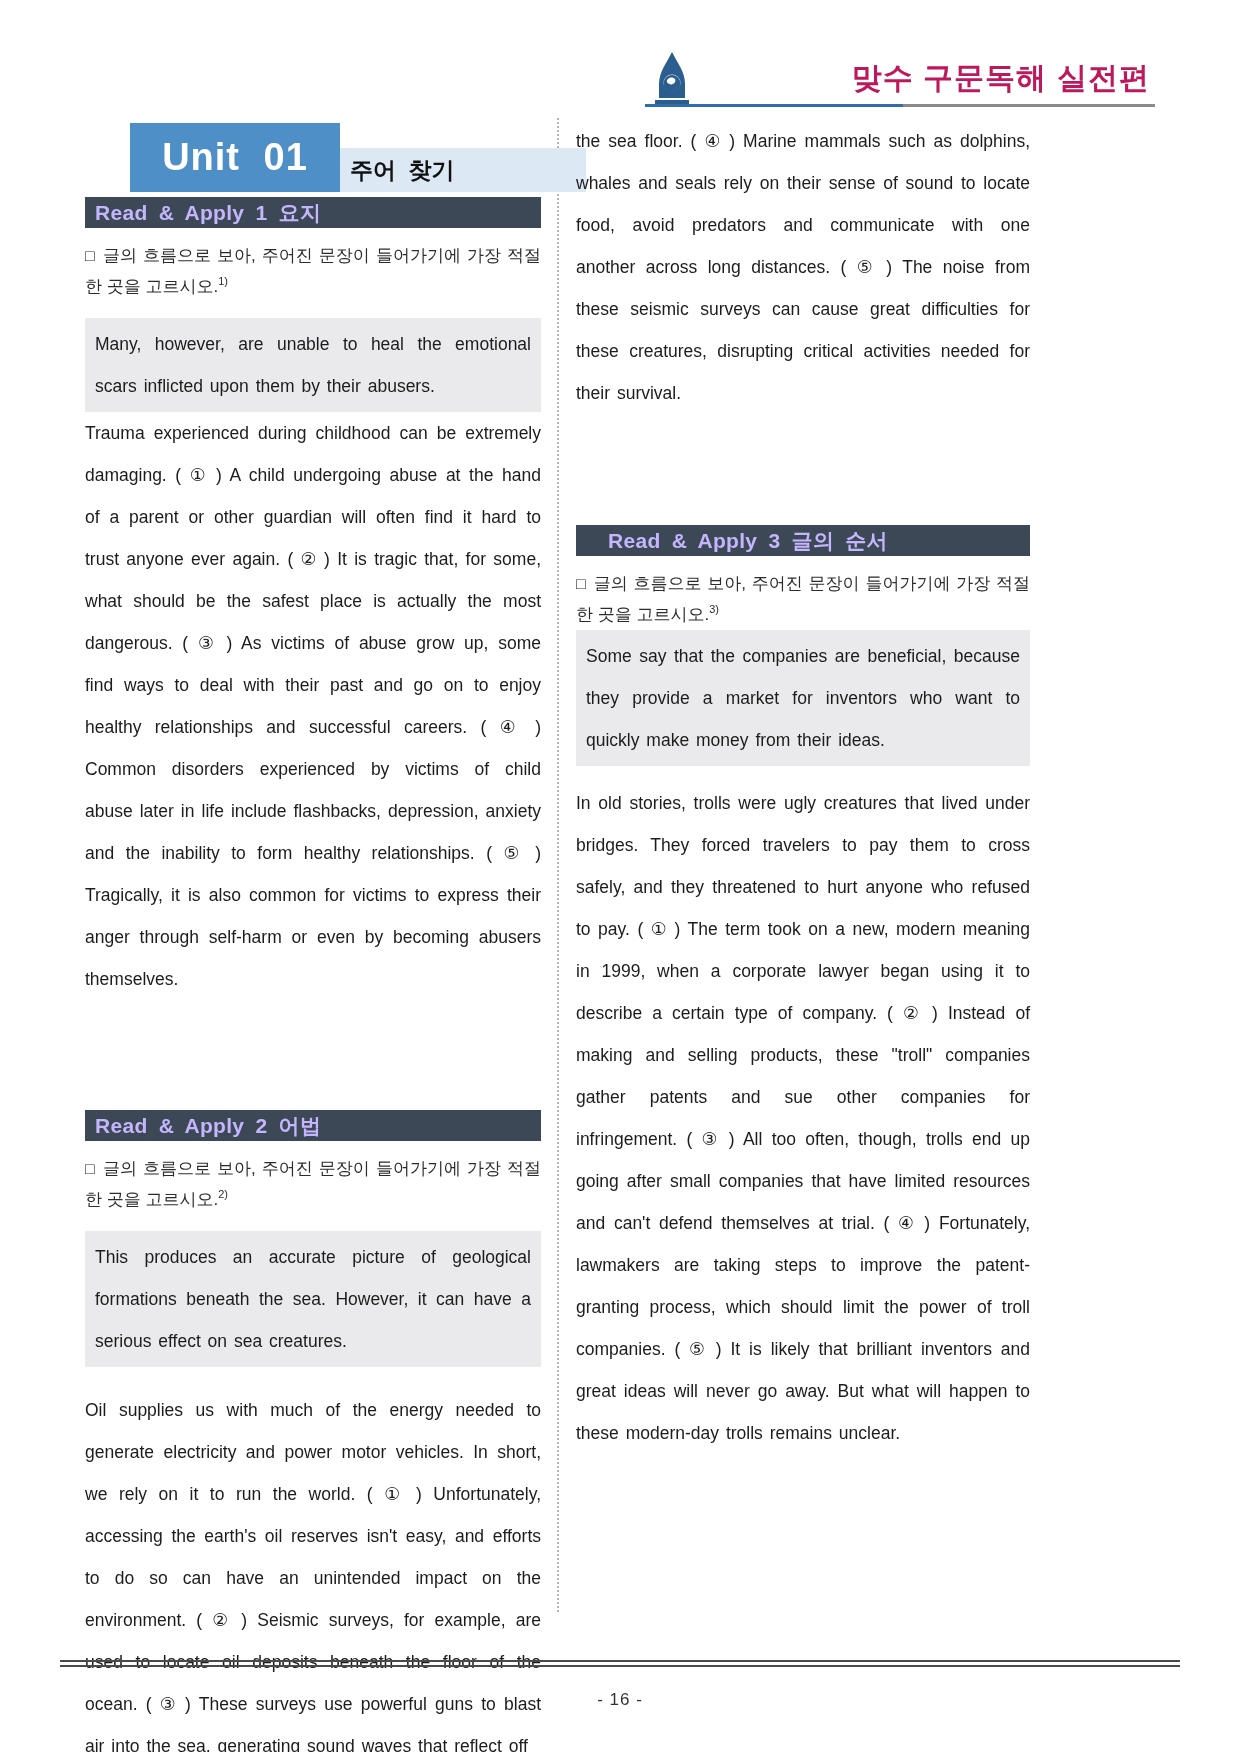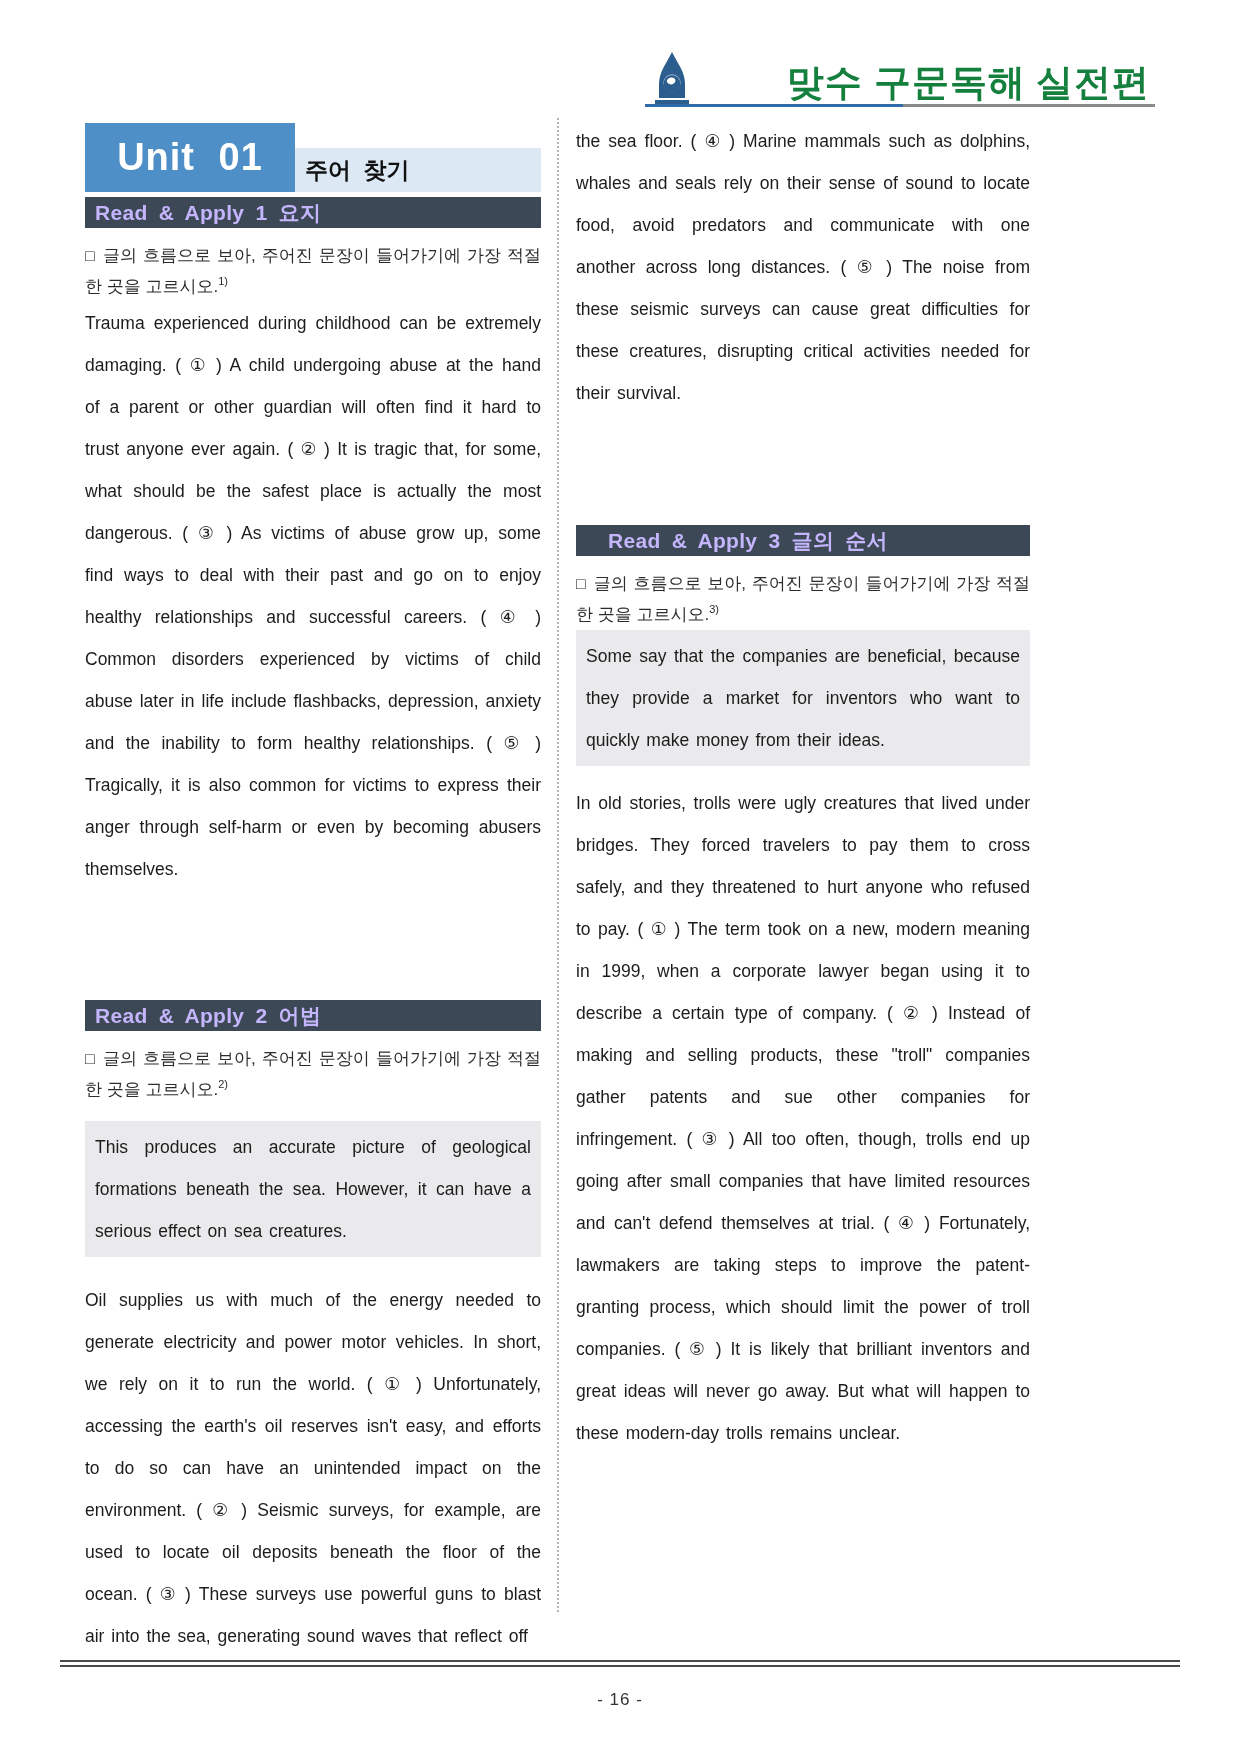--- a/index.html
+++ b/index.html
@@ -1,35 +1,35 @@
 <!DOCTYPE html>
 <html><head>
 <meta charset="utf-8">
 <style>
   * { margin:0; padding:0; box-sizing:border-box; }
   html,body { background:#ffffff; }
   body { font-family:"Liberation Sans","DejaVu Sans",sans-serif; color:#1f1f1f; }
   .page { position:relative; width:1240px; height:1752px; background:#ffffff; overflow:hidden; }
 
   
-  .brand-title { position:absolute; top:58px; right:90px; font-size:37px; font-weight:bold;
-                 color:#15803d; letter-spacing:1px; white-space:nowrap; }
+  .brand-title { position:absolute; top:58px; right:90px; font-size:30px; font-weight:bold;
+                 color:#be185d; letter-spacing:1px; white-space:nowrap; }
   .brand-title .accent { font-weight:800; margin-left:10px; }
   .pen-logo { position:absolute; left:652px; top:52px; width:40px; height:56px; }
   .rule-blue { position:absolute; left:645px; top:104px; width:258px; height:3px; background:#2e6cab; }
   .rule-gray { position:absolute; left:903px; top:104px; width:252px; height:3px; background:#8a8a8a; }
 
   
   .col-left  { position:absolute; left:85px;  top:0; width:456px; }
   .col-right { position:absolute; left:576px; top:0; width:454px; }
   .separator { position:absolute; left:557px; top:118px; height:1494px; width:0;
                border-left:2px dotted #b4b4b4; }
 
   
-  .unit-row { margin-top:123px; width:456px; display:flex; align-items:flex-end; }
+  .unit-row { margin-top:123px; width:456px; display:flex; align-items:flex-end;margin-left:45px; }
   .unit-box { width:210px; height:69px; background:#4e8fc7; color:#ffffff;
               display:flex; align-items:center; justify-content:center;
               font-size:38px; font-weight:bold; word-spacing:12px; letter-spacing:1px; }
   .unit-strip { height:44px; flex:1; background:#dce8f4; display:flex; align-items:center;
                 padding-left:10px; font-size:23px; font-weight:bold; color:#111111;
                 word-spacing:6px; }
 
   
   .ra-header { height:31px; background:#3c4855; color:#c4b5fd; font-size:21px; font-weight:bold;
                line-height:31px; padding-left:10px; word-spacing:5px; letter-spacing:0.3px; }
@@ -70,20 +70,23 @@
 
   <div class="col-left">
 
     <div class="unit-row">
       <div class="unit-box">Unit 01</div>
       <div class="unit-strip">주어 찾기</div>
     </div>
 
     <div class="ra-header mt5">Read &amp; Apply 1 요지</div>
     <p class="instr mt12"><span class="marker">□</span><span>글의 흐름으로 보아, 주어진 문장이 들어가기에 가장 적절한 곳을 고르시오.</span><sup>1)</sup></p>
+    <div class="graybox mt16">
+      <p>Many, however, are unable to heal the emotional scars inflicted upon them by their abusers.</p>
+    </div>
     <p class="passage mt14">Trauma experienced during childhood can be extremely damaging. ( ① ) A child undergoing abuse at the hand of a parent or other guardian will often find it hard to trust anyone ever again. ( ② ) It is tragic that, for some, what should be the safest place is actually the most dangerous. ( ③ ) As victims of abuse grow up, some find ways to deal with their past and go on to enjoy healthy relationships and successful careers. ( ④ ) Common disorders experienced by victims of child abuse later in life include flashbacks, depression, anxiety and the inability to form healthy relationships. ( ⑤ ) Tragically, it is also common for victims to express their anger through self-harm or even by becoming abusers themselves.</p>
 
     <div class="ra-header mt110">Read &amp; Apply 2 어법</div>
     <p class="instr mt12"><span class="marker">□</span><span>글의 흐름으로 보아, 주어진 문장이 들어가기에 가장 적절한 곳을 고르시오.</span><sup>2)</sup></p>
     <div class="graybox mt16">
       <p>This produces an accurate picture of geological formations beneath the sea. However, it can have a serious effect on sea creatures.</p>
     </div>
     <p class="passage mt22">Oil supplies us with much of the energy needed to generate electricity and power motor vehicles. In short, we rely on it to run the world. ( ① ) Unfortunately, accessing the earth's oil reserves isn't easy, and efforts to do so can have an unintended impact on the environment. ( ② ) Seismic surveys, for example, are used to locate oil deposits beneath the floor of the ocean. ( ③ ) These surveys use powerful guns to blast air into the sea, generating sound waves that reflect off</p>
 
   </div>

